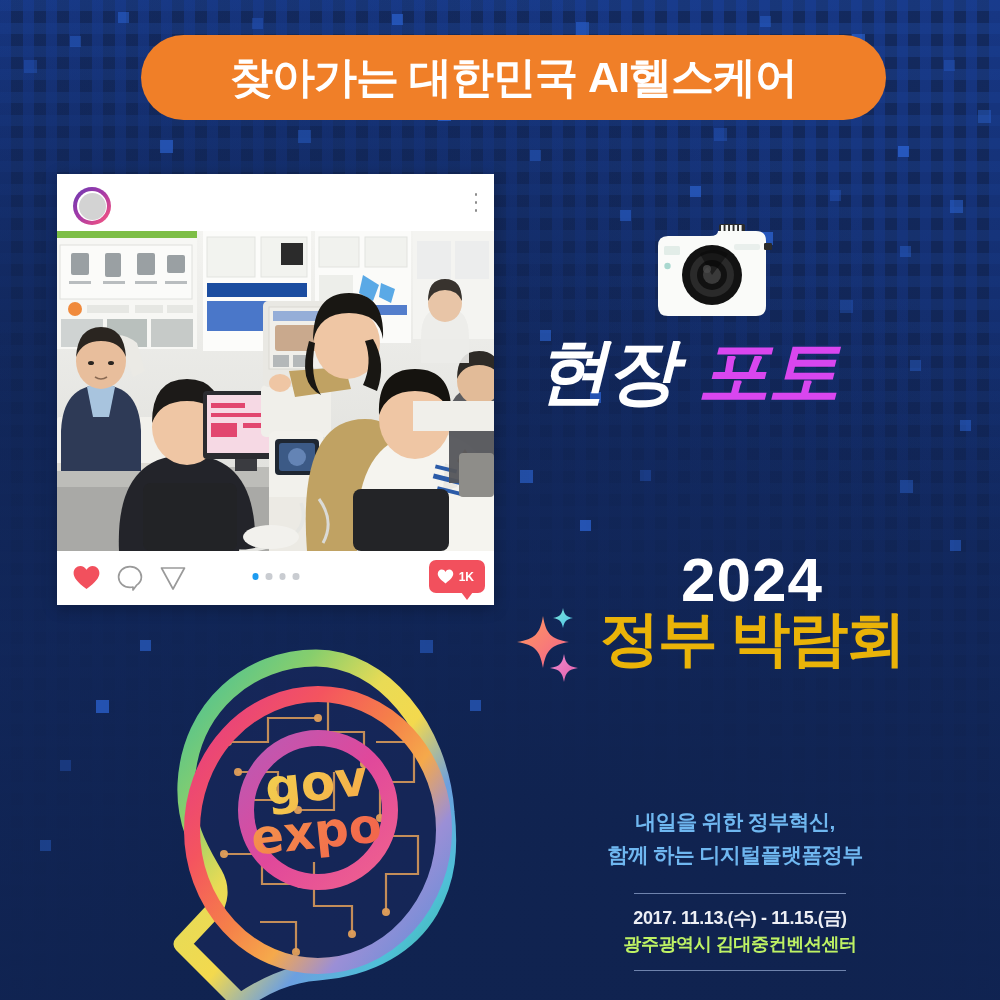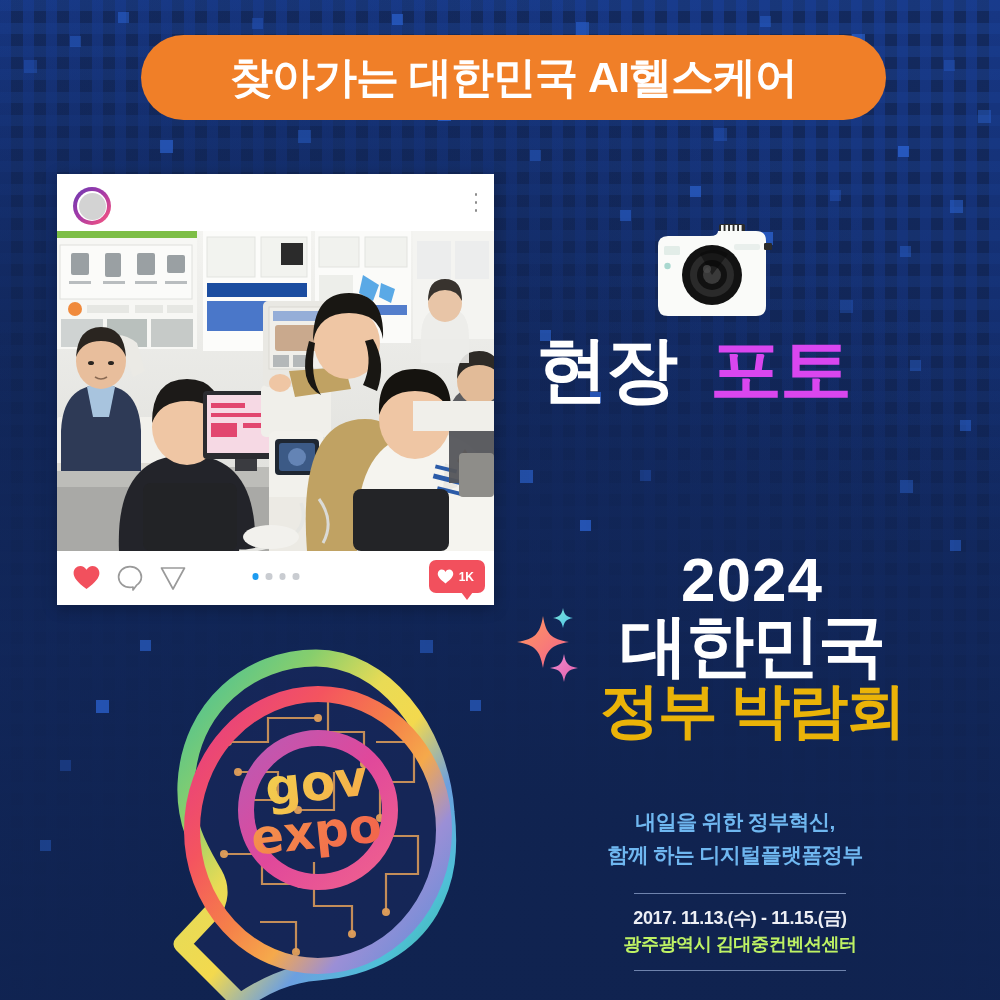--- a/index.html
+++ b/index.html
@@ -87,21 +87,21 @@
   #likebadge:after{
     content:""; position:absolute; left:32px; bottom:-7px; width:0;height:0;
     border-left:6px solid transparent;border-right:6px solid transparent;border-top:8px solid #F2505D;
   }
   #likebadge .cnt { color:#fff; font-size:12px; font-weight:bold; line-height:1; }
 
   
   #camera { position:absolute; left:650px; top:224px; width:138px; height:96px; z-index:5; }
   #hdr-photo {
     position:absolute; left:536px; top:333px; width:400px; height:74px; z-index:5;
-    display:flex; align-items:flex-start; gap:34px; white-space:nowrap;
+    display:flex; align-items:flex-end; gap:22px; white-space:nowrap;font-style:italic;
   }
   #hdr-photo span { font-size:72px; font-weight:bold; line-height:1; letter-spacing:-2px; }
   .w-white { color:#FFFFFF; }
   .w-yellow { color:#d946ef; }
 
   #sparkles { position:absolute; left:505px; top:602px; width:120px; height:105px; z-index:5; }
 
   #title { position:absolute; left:512px; top:548px; width:480px; z-index:5; text-align:center; }
   #t-year { color:#fff; font-size:62px; font-weight:bold; line-height:1.02; letter-spacing:1px; }
   #t-l1 { color:#fff; font-size:68px; font-weight:bold; line-height:1.08; letter-spacing:-2px; margin-top:-2px;}
@@ -411,21 +411,20 @@
         <stop offset="1" stop-color="#E25FA8"></stop>
     </linearGradient>
   </defs>
   <path d="M38 14 C41 32 46 37 64 40 C46 43 41 48 38 66 C35 48 30 43 12 40 C30 37 35 32 38 14 Z" fill="url(#sp1)"></path>
   <path d="M58 6 C59.4 13 61 14.6 68 16 C61 17.4 59.4 19 58 26 C56.6 19 55 17.4 48 16 C55 14.6 56.6 13 58 6 Z" fill="url(#sp2)"></path>
   <path d="M59 52 C60.8 62 63 64.2 73 66 C63 67.8 60.8 70 59 80 C57.2 70 55 67.8 45 66 C55 64.2 57.2 62 59 52 Z" fill="url(#sp3)"></path>
 </svg>
 
 <div id="title">
   <div id="t-year">2024</div>
-  <div id="t-l1">대한민국</div>
   <div id="t-l2">정부 박람회</div>
 </div>
 
 <div id="slogan">
   <div>내일을 위한 정부혁신,</div>
   <div>함께 하는 디지털플랫폼정부</div>
 </div>
 
 <div id="infobox">
   <hr>

